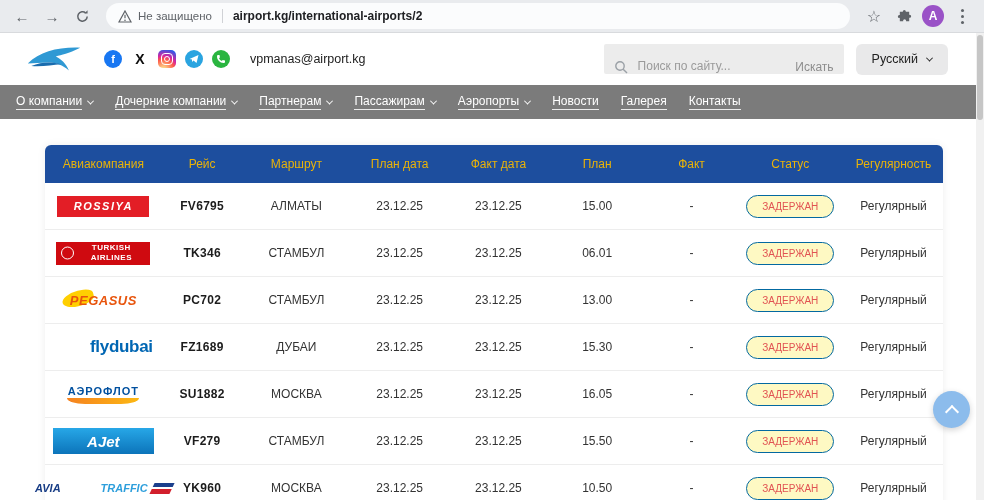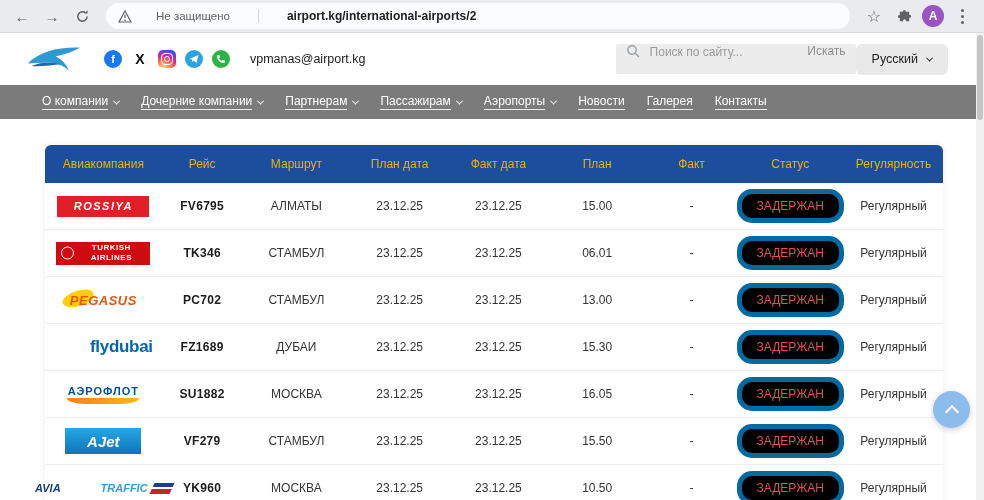--- a/index.html
+++ b/index.html
@@ -14,21 +14,21 @@
     height: 33px; background: #e9ebee; border-bottom: 1px solid #d8dadd;
     display: flex; align-items: center; padding: 0 10px; gap: 6px;
   }
   .nav-btn {
     width: 24px; height: 24px; display: flex; align-items: center; justify-content: center;
     color: #5f6368; font-size: 15px; border-radius: 50%; cursor: pointer; flex: 0 0 auto;
     background: none; border: none; user-select: none;
   }
   .omnibox {
     flex: 1; height: 26px; background: #fbfcfd; border-radius: 13px;
-    display: flex; align-items: center; padding: 0 12px; gap: 24px; margin: 0 6px; min-width: 0;
+    display: flex; align-items: center; padding: 0 12px; gap: 6px; margin: 0 6px; min-width: 0;
   }
   .warn-text { color: #5f6368; font-size: 11.5px; white-space: nowrap; }
   .om-divider { width: 1px; height: 14px; background: #d0d2d6; margin: 0 4px; }
   .url-text { color: #202124; font-size: 12px; white-space: nowrap; overflow: hidden; font-weight: bold; }
   .avatar {
     width: 22px; height: 22px; border-radius: 50%; background: #9a52c7; color: #fff;
     font-size: 12px; font-weight: bold; display: flex; align-items: center; justify-content: center;
     cursor: pointer; flex: 0 0 auto;
   }
   .kebab { width: 3px; height: 3px; border-radius: 50%; background: #5f6368;
@@ -48,56 +48,56 @@
     border-radius: 5px; position: relative;
     background: radial-gradient(circle at 30% 110%, #fdf497 0%, #fd5949 45%, #d6249f 60%, #285aeb 90%);
   }
   .soc-ig::before { content:""; position:absolute; inset:3px; border:1.3px solid #fff; border-radius:4px; }
   .soc-ig::after  { content:""; position:absolute; left:6px; top:6px; width:4px; height:4px; border:1.3px solid #fff; border-radius:50%; }
   .soc-tg { background: #2aa4e0; }
   .soc-wa { background: #2ab540; }
   .email { font-size: 12.5px; color: #222; margin-left: 20px; text-decoration: none; cursor: pointer; }
   .search-box {
     margin-left: auto; width: 240px; height: 30px; background: #ececec; border-radius: 2px;
-    display: flex; align-items: flex-start; padding: 0 10px; gap: 8px;
+    display: flex; align-items: flex-end; padding: 0 10px; gap: 8px;
   }
   .search-input { flex: 1; min-width: 0; border: none; background: transparent; outline: none;
     font-size: 12px; color: #333; font-family: "Liberation Sans", sans-serif; }
   .search-input::placeholder { color: #9a9a9a; }
   .search-btn { color: #8d8d8d; font-size: 12px; cursor: pointer; white-space: nowrap; }
   .lang-btn {
     height: 31px; background: #e9e9ea; border: none; border-radius: 6px; padding: 0 16px;
     display: flex; align-items: center; gap: 9px; font-size: 12.5px; color: #222;
-    margin-right: 14px; cursor: pointer; font-family: "Liberation Sans", sans-serif;
+    margin-left: 12px; margin-right: 14px; cursor: pointer; font-family: "Liberation Sans", sans-serif;
   }
   .chev {
     width: 5px; height: 5px; border-right: 1.4px solid currentColor; border-bottom: 1.4px solid currentColor;
     transform: rotate(45deg) translate(-1px,-1px); display: inline-block; flex: 0 0 auto;
   }
 
   
   .main-nav {
     height: 34px; background: var(--nav-gray, #7b7b7b);
-    display: flex; align-items: center; padding: 0 42px; gap: 22px;
+    display: flex; align-items: center; padding: 0 16px; gap: 22px;
   }
   .nav-item { color: #fff; font-size: 12px; display: flex; align-items: center; gap: 6px; cursor: pointer; white-space: nowrap; }
   .nav-label { border-bottom: 1px solid rgba(255,255,255,.85); padding-bottom: 1px; }
 
   
   .content { padding: 26px 0 0 45px; position: relative; }
   .table-card { width: 898px; background: #fff; border-radius: 6px; box-shadow: 0 0 8px rgba(0,0,0,0.07); }
   .grid-cols { display: grid; grid-template-columns: 13% 9% 12% 11% 11% 11% 10% 12% 11%; }
   .thead { background: var(--header-blue, #1d4e9e); border-radius: 6px 6px 0 0; height: 38px; align-items: center; }
   .hcell { color: #eab308; font-size: 12px; text-align: center; }
   .trow { height: 47px; align-items: center; border-bottom: 1px solid #ededed; }
   .tcell { font-size: 12px; color: #333; display: flex; align-items: center; justify-content: center; }
   .tcell.bold { font-weight: bold; color: #1c1c1c; letter-spacing: .3px; }
   .pill {
-    border: 5px solid #0369a1; color: var(--status-red, #e15353); background: #000000;
-    border-radius: 15px; padding: 5px 15px; font-size: 12px; white-space: nowrap;
+    border: 1px solid #0369a1; color: var(--status-red, #e15353); background: #fef9c3;
+    border-radius: 15px; padding: 5px 15px; font-size: 10px; white-space: nowrap;
   }
 
   
   .logo { display: flex; align-items: center; justify-content: center; }
   .logo-rossiya { background: #e31e26; color: #fff; width: 92px; height: 21px;
     font-size: 11px; font-weight: bold; font-style: italic; letter-spacing: 1.5px; }
   .logo-turkish { background: #cf0a10; color: #fff; width: 94px; height: 23px;
     flex-direction: column; font-size: 8px; font-weight: bold; letter-spacing: .5px;
     line-height: 1.2; padding-left: 16px; position: relative; }
   .logo-turkish::before { content:""; position:absolute; left:5px; top:50%; transform:translateY(-50%);
@@ -106,21 +106,21 @@
   .logo-pegasus span { position: relative; z-index: 1; font-size: 13px; font-weight: 800;
     font-style: italic; color: #e8540c; letter-spacing: .5px; }
   .logo-pegasus::before { content:""; position:absolute; left:-8px; top:2px; width:32px; height:15px;
     background:#ffcf01; border-radius:60% 40% 50% 50%; transform:rotate(-14deg); z-index:0; }
   .logo-flydubai span { font-size: 17px; font-weight: bold; color: #0066b3; letter-spacing: -0.3px; margin-left: 36px; }
   .logo-aeroflot { flex-direction: column; }
   .logo-aeroflot span { font-size: 11px; font-weight: bold; color: #01509f; letter-spacing: 1px; }
   .logo-aeroflot::after { content:""; width: 72px; height: 6px; margin-top: 1px;
     background: linear-gradient(90deg, #f58220, #fcb813);
     border-radius: 0 0 36px 36px / 0 0 12px 12px; }
-  .logo-ajet { background: linear-gradient(180deg, #27a7e7 0%, #0c74ba 100%); width: 76px; height: 26px; }
+  .logo-ajet { background: linear-gradient(180deg, #27a7e7 0%, #0c74ba 100%); width: 101px; height: 26px; }
   .logo-ajet span { color: #fff; font-size: 15px; font-weight: 800; font-style: italic; }
   .logo-aviatraffic { position: relative; height: 24px; }
   .logo-aviatraffic span { font-size: 11px; font-weight: 800; font-style: italic; }
   .logo-aviatraffic span:nth-child(1) { color: #173c85; }
   .logo-aviatraffic span:nth-child(2) { color: #2e9fdc; margin-left: 40px; }
   .logo-aviatraffic span:nth-child(3) { position: absolute; left: 4px; bottom: -5px;
     font-size: 6px; font-weight: 400; font-style: normal; letter-spacing: 1.8px; color: #666; text-transform: uppercase; }
   .logo-aviatraffic::after { content:""; display: inline-block; margin-left: 4px; width: 20px; height: 11px;
     transform: skewX(-25deg);
     background: linear-gradient(180deg, #1b3f8c 0 33%, #fff 33% 55%, #d21f2c 55% 100%); }

